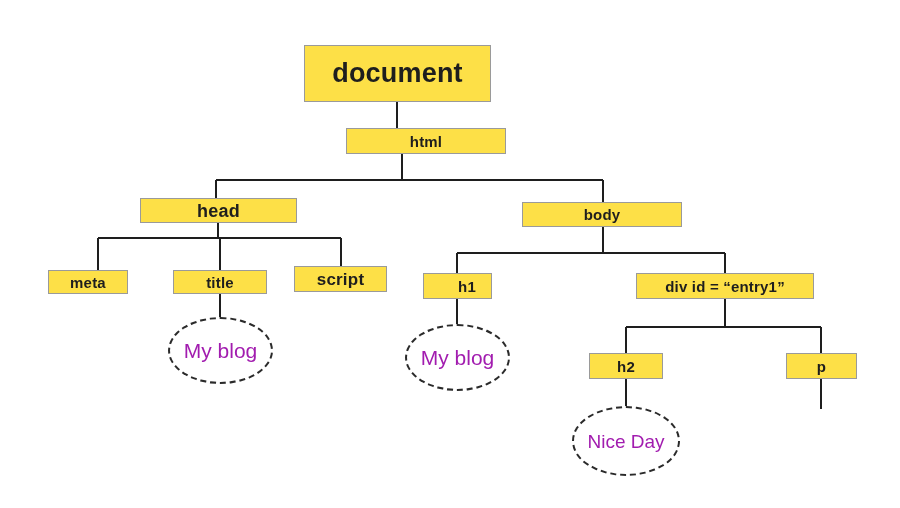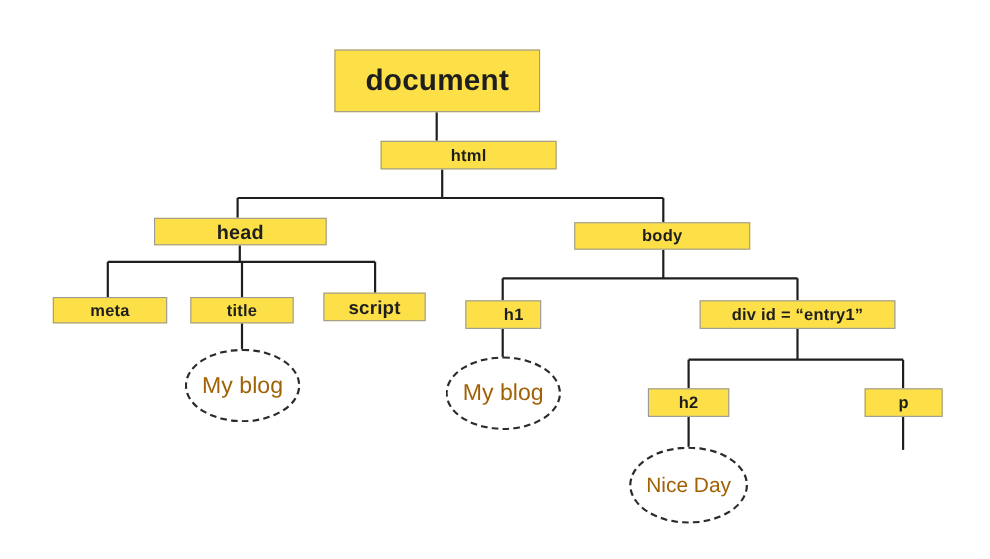--- a/index.html
+++ b/index.html
@@ -46,21 +46,21 @@
   .node-ellipse {
     position: absolute;
     box-sizing: border-box;
     border: 2px dashed #2a2a2a;
     border-radius: 50%;
     background: #ffffff;
     display: flex;
     align-items: center;
     justify-content: center;
     font-weight: normal;
-    color: #a16207;
+    color: #a21caf;
     white-space: nowrap;
     text-align: center;
   }
   .lbl {
     display: inline-block;
     line-height: 1;
   }
 </style>
 </head>
 <body>
@@ -111,21 +111,21 @@
   </div>
 
   <div class="node-box" style="left:522px; top:202px; width:160px; height:25px; font-size:15px;">
     <span class="lbl">body</span>
   </div>
 
   <div class="node-box" style="left:140px; top:198px; width:157px; height:25px; font-size:18px;">
     <span class="lbl">head</span>
   </div>
 
-  <div class="node-box" style="left:48px; top:270px; width:104px; height:24px; font-size:15px;">
+  <div class="node-box" style="left:48px; top:270px; width:80px; height:24px; font-size:15px;">
     <span class="lbl">meta</span>
   </div>
 
   <div class="node-box" style="left:173px; top:270px; width:94px; height:24px; font-size:15px;">
     <span class="lbl">title</span>
   </div>
 
   <div class="node-box" style="left:294px; top:266px; width:93px; height:26px; font-size:17px;">
     <span class="lbl">script</span>
   </div>

